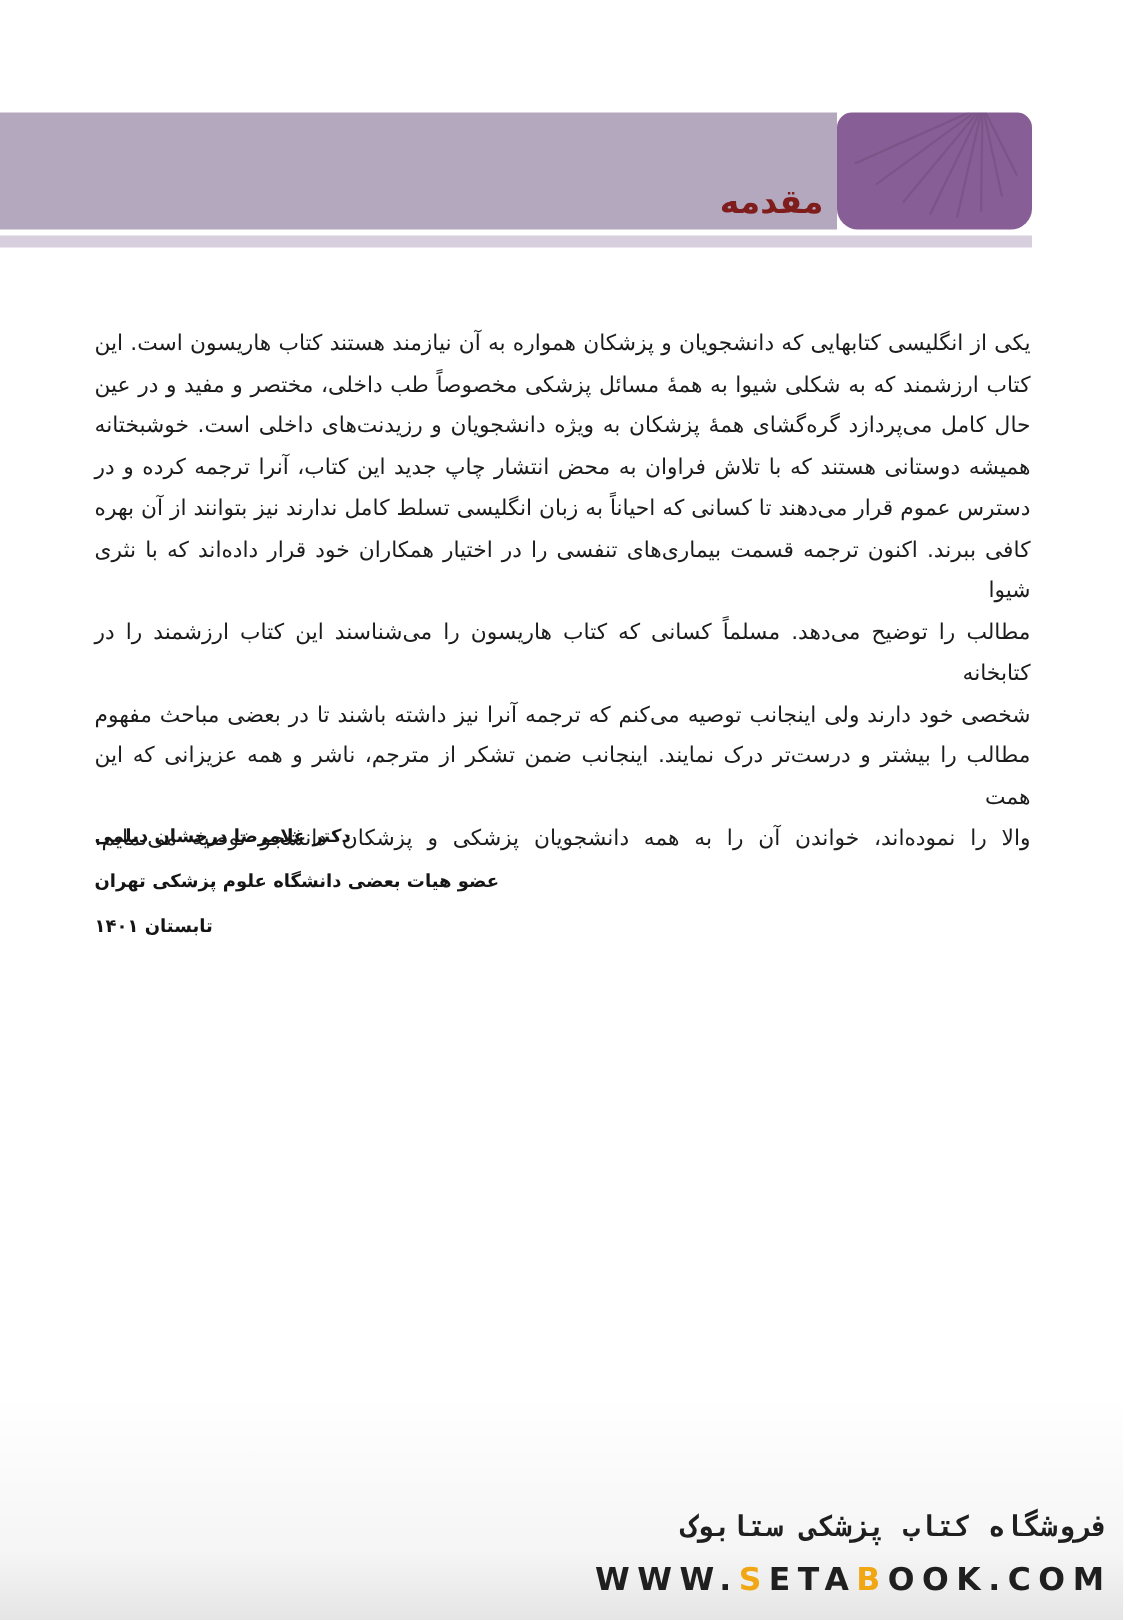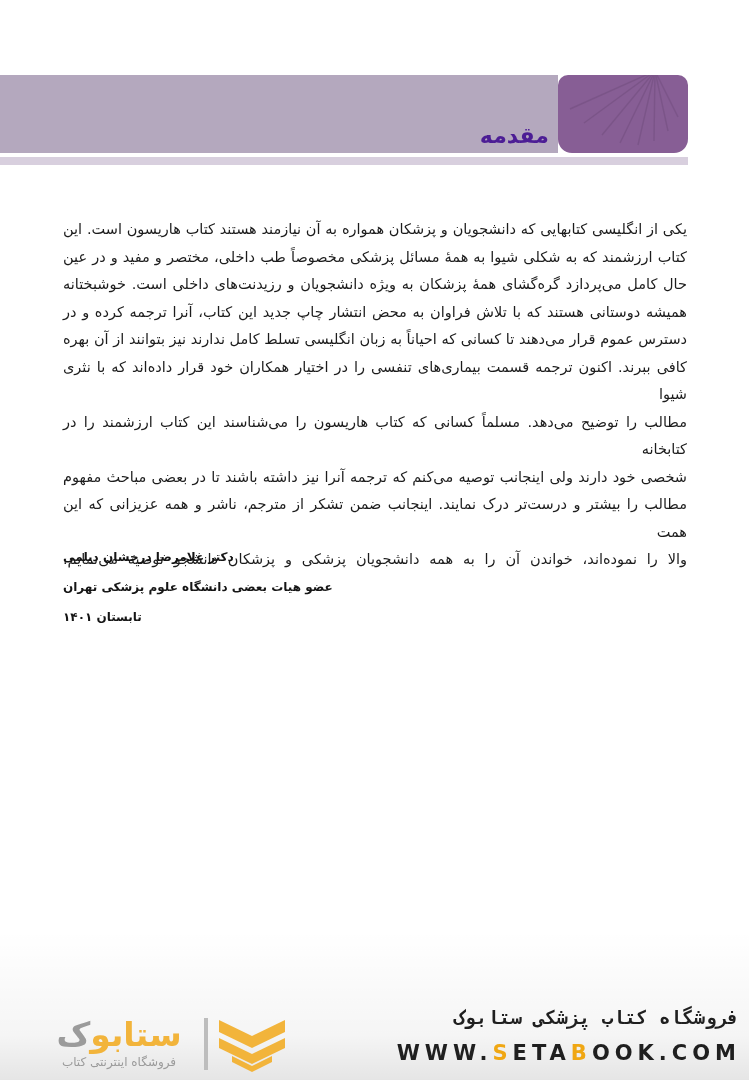--- a/index.html
+++ b/index.html
@@ -5,21 +5,21 @@
   html,body{margin:0;padding:0;background:#ffffff;}
   .page{
     position:relative;width:749px;height:1080px;background:#ffffff;
     overflow:hidden;font-family:"DejaVu Sans",sans-serif;
   }
 
   
   .header-band{position:absolute;top:75px;left:0;width:688px;height:78px;display:flex;}
   .band-light{flex:1;background:#b4a8be;position:relative;}
   .band-title{
-    position:absolute;right:9px;bottom:6px;color:#4c1d95;
+    position:absolute;right:9px;bottom:6px;color:#7f1d1d;
     font-size:22px;font-weight:bold;direction:rtl;line-height:1;
   }
   .band-block{
     width:130px;background:#875e95;border-radius:10px 10px 14px 14px;
     position:relative;overflow:hidden;
   }
   .band-block svg{position:absolute;top:0;left:0;}
   .header-underline{
     position:absolute;top:157px;left:0;width:688px;height:8px;background:#d8cfde;
   }
@@ -115,28 +115,14 @@
     <div>عضو هیات بعضی دانشگاه علوم پزشکی تهران</div>
     <div>تابستان ۱۴۰۱</div>
   </div>
 
   <div class="footer-shade"></div>
 
   <div class="store-title">فروشگاه کتاب پزشکی ستابوک</div>
 
   <div class="store-url"><span>WWW.</span><span class="gold">S</span><span>ETA</span><span class="gold">B</span><span>OOK.COM</span></div>
 
-  <div class="logo">
-    <div class="logo-wordmark">
-      <div class="brand"><span class="brand-main">ستابو</span><span class="brand-k">ک</span></div>
-      <div class="tagline">فروشگاه اینترنتی کتاب</div>
-    </div>
-    <div class="logo-divider"></div>
-    <span>
-      <svg class="logo-mark" viewBox="0 0 70 60">
-        <polygon fill="#f2b43b" points="2,8 35,24 68,8 68,20 35,36 2,20"></polygon>
-        <polygon fill="#f2b43b" points="2,26 35,42 68,26 68,36 35,52 2,36"></polygon>
-        <polygon fill="#f2b43b" points="15,44 35,54 55,44 55,50 35,60 15,50"></polygon>
-      </svg>
-    </span>
-  </div>
 
 </div>
 
 </body></html>

